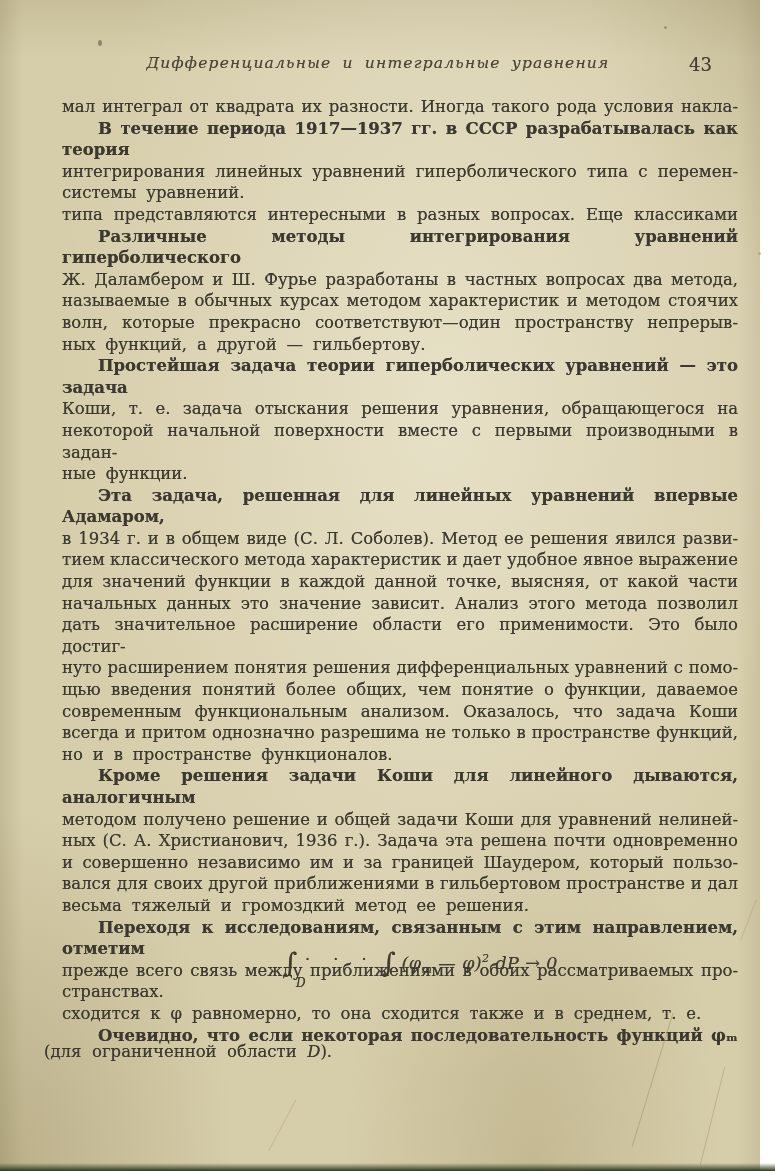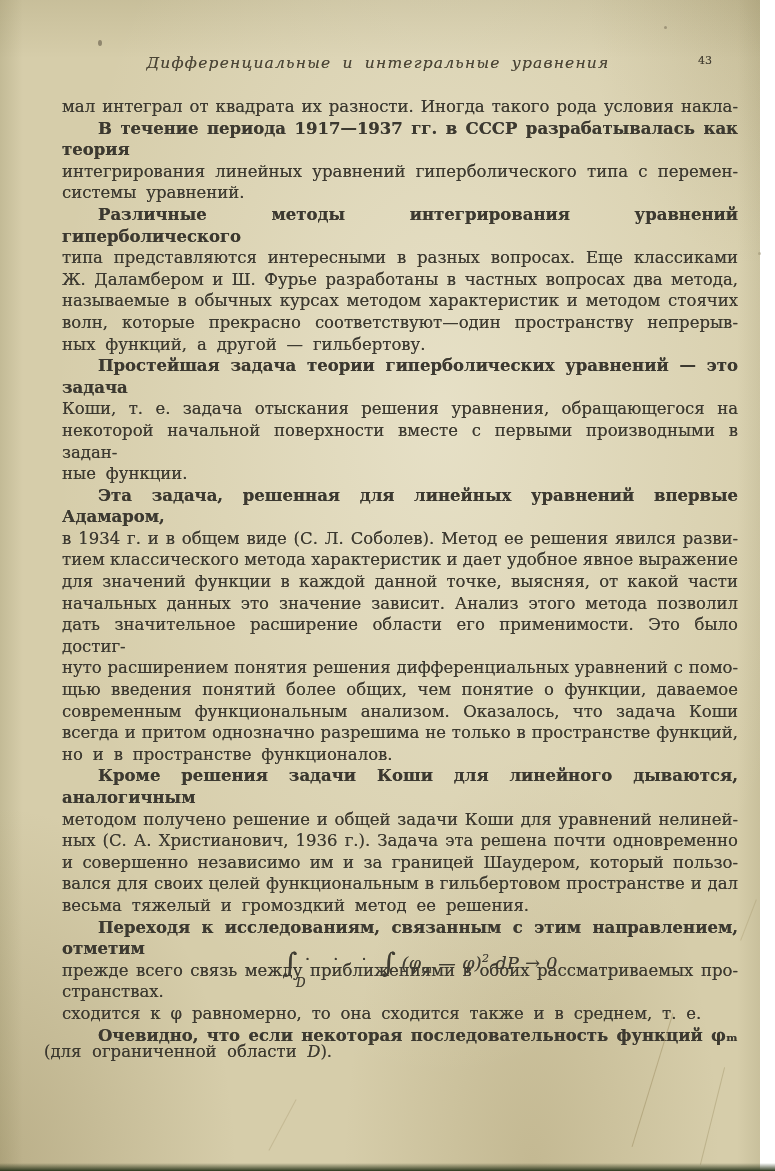--- a/index.html
+++ b/index.html
@@ -12,21 +12,21 @@
       radial-gradient(ellipse at 0% 100%, rgba(120,104,58,0.30), rgba(120,104,58,0) 22%),
       radial-gradient(ellipse at 70% 100%, rgba(130,112,62,0.22), rgba(130,112,62,0) 25%),
       linear-gradient(to right, rgba(118,112,70,0.20), rgba(118,112,70,0) 3%),
       linear-gradient(to left, rgba(118,112,70,0.14), rgba(118,112,70,0) 3%),
       linear-gradient(to bottom, rgba(126,116,72,0.16), rgba(126,116,72,0) 5%),
       #d6cdaa;
     color:#3c3930;}
   .running-head{position:absolute;top:54px;left:46px;width:664px;text-align:center;
     font-style:italic;font-size:15.5px;letter-spacing:1.2px;word-spacing:5px;color:#4a4435;
     text-shadow:0 0 0.5px rgba(74,68,53,0.6);}
-  .page-number{position:absolute;top:54px;right:48px;font-size:11px;color:#43<!-- -->3e31;
+  .page-number{position:absolute;top:54px;right:48px;font-size:18px;color:#43<!-- -->3e31;
     color:#433e31;text-shadow:0 0 0.5px rgba(67,62,49,0.6);}
   .text-column{position:absolute;top:96px;left:44px;width:694px;
     font-size:16.5px;line-height:21.6px;text-shadow:0 0 0.55px rgba(60,57,48,0.75);}
   .para{margin:0;}
   .line{text-align:justify;text-align-last:justify;white-space:normal;margin-left:18px;}
   .line.indent{text-indent:36px;font-weight:bold;}
   .line.para-end{text-align-last:left;word-spacing:0.28em;}
   .formula{position:absolute;top:948px;left:283px;height:50px;
     display:flex;align-items:flex-start;color:#3f3c32;
     text-shadow:0 0 0.5px rgba(63,60,50,0.7);}
@@ -64,22 +64,22 @@
   <div class="text-column">
       <div class="para">
         <div class="line">мал интеграл от квадрата их разности. Иногда такого рода условия накла-</div>
       </div>
       <div class="para">
         <div class="line indent">В течение периода 1917—1937 гг. в СССР разрабатывалась как теория</div>
         <div class="line">интегрирования линейных уравнений гиперболического типа с перемен-</div>
         <div class="line para-end">системы уравнений.</div>
       </div>
       <div class="para">
+        <div class="line">типа представляются интересными в разных вопросах. Еще классиками</div>
         <div class="line indent">Различные методы интегрирования уравнений гиперболического</div>
-        <div class="line">типа представляются интересными в разных вопросах. Еще классиками</div>
         <div class="line">Ж. Даламбером и Ш. Фурье разработаны в частных вопросах два метода,</div>
         <div class="line">называемые в обычных курсах методом характеристик и методом стоячих</div>
         <div class="line">волн, которые прекрасно соответствуют—один пространству непрерыв-</div>
         <div class="line para-end">ных функций, а другой — гильбертову.</div>
       </div>
       <div class="para">
         <div class="line indent">Простейшая задача теории гиперболических уравнений — это задача</div>
         <div class="line">Коши, т. е. задача отыскания решения уравнения, обращающегося на</div>
         <div class="line">некоторой начальной поверхности вместе с первыми производными в задан-</div>
         <div class="line para-end">ные функции.</div>
@@ -95,21 +95,21 @@
         <div class="line">щью введения понятий более общих, чем понятие о функции, даваемое</div>
         <div class="line">современным функциональным анализом. Оказалось, что задача Коши</div>
         <div class="line">всегда и притом однозначно разрешима не только в пространстве функций,</div>
         <div class="line para-end">но и в пространстве функционалов.</div>
       </div>
       <div class="para">
         <div class="line indent">Кроме решения задачи Коши для линейного дываются, аналогичным</div>
         <div class="line">методом получено решение и общей задачи Коши для уравнений нелиней-</div>
         <div class="line">ных (С. А. Христианович, 1936 г.). Задача эта решена почти одновременно</div>
         <div class="line">и совершенно независимо им и за границей Шаудером, который пользо-</div>
-        <div class="line">вался для своих целей функциональным в гильбертовом пространстве и дал</div>
+        <div class="line">вался для своих другой приближениями в гильбертовом пространстве и дал</div>
         <div class="line para-end">весьма тяжелый и громоздкий метод ее решения.</div>
       </div>
       <div class="para">
         <div class="line indent">Переходя к исследованиям, связанным с этим направлением, отметим</div>
         <div class="line">прежде всего связь между приближениями в обоих рассматриваемых про-</div>
         <div class="line para-end">странствах.</div>
       </div>
       <div class="para">
         <div class="line para-end">сходится к φ равномерно, то она сходится также и в среднем, т. е.</div>
         <div class="line indent">Очевидно, что если некоторая последовательность функций φₘ</div>

